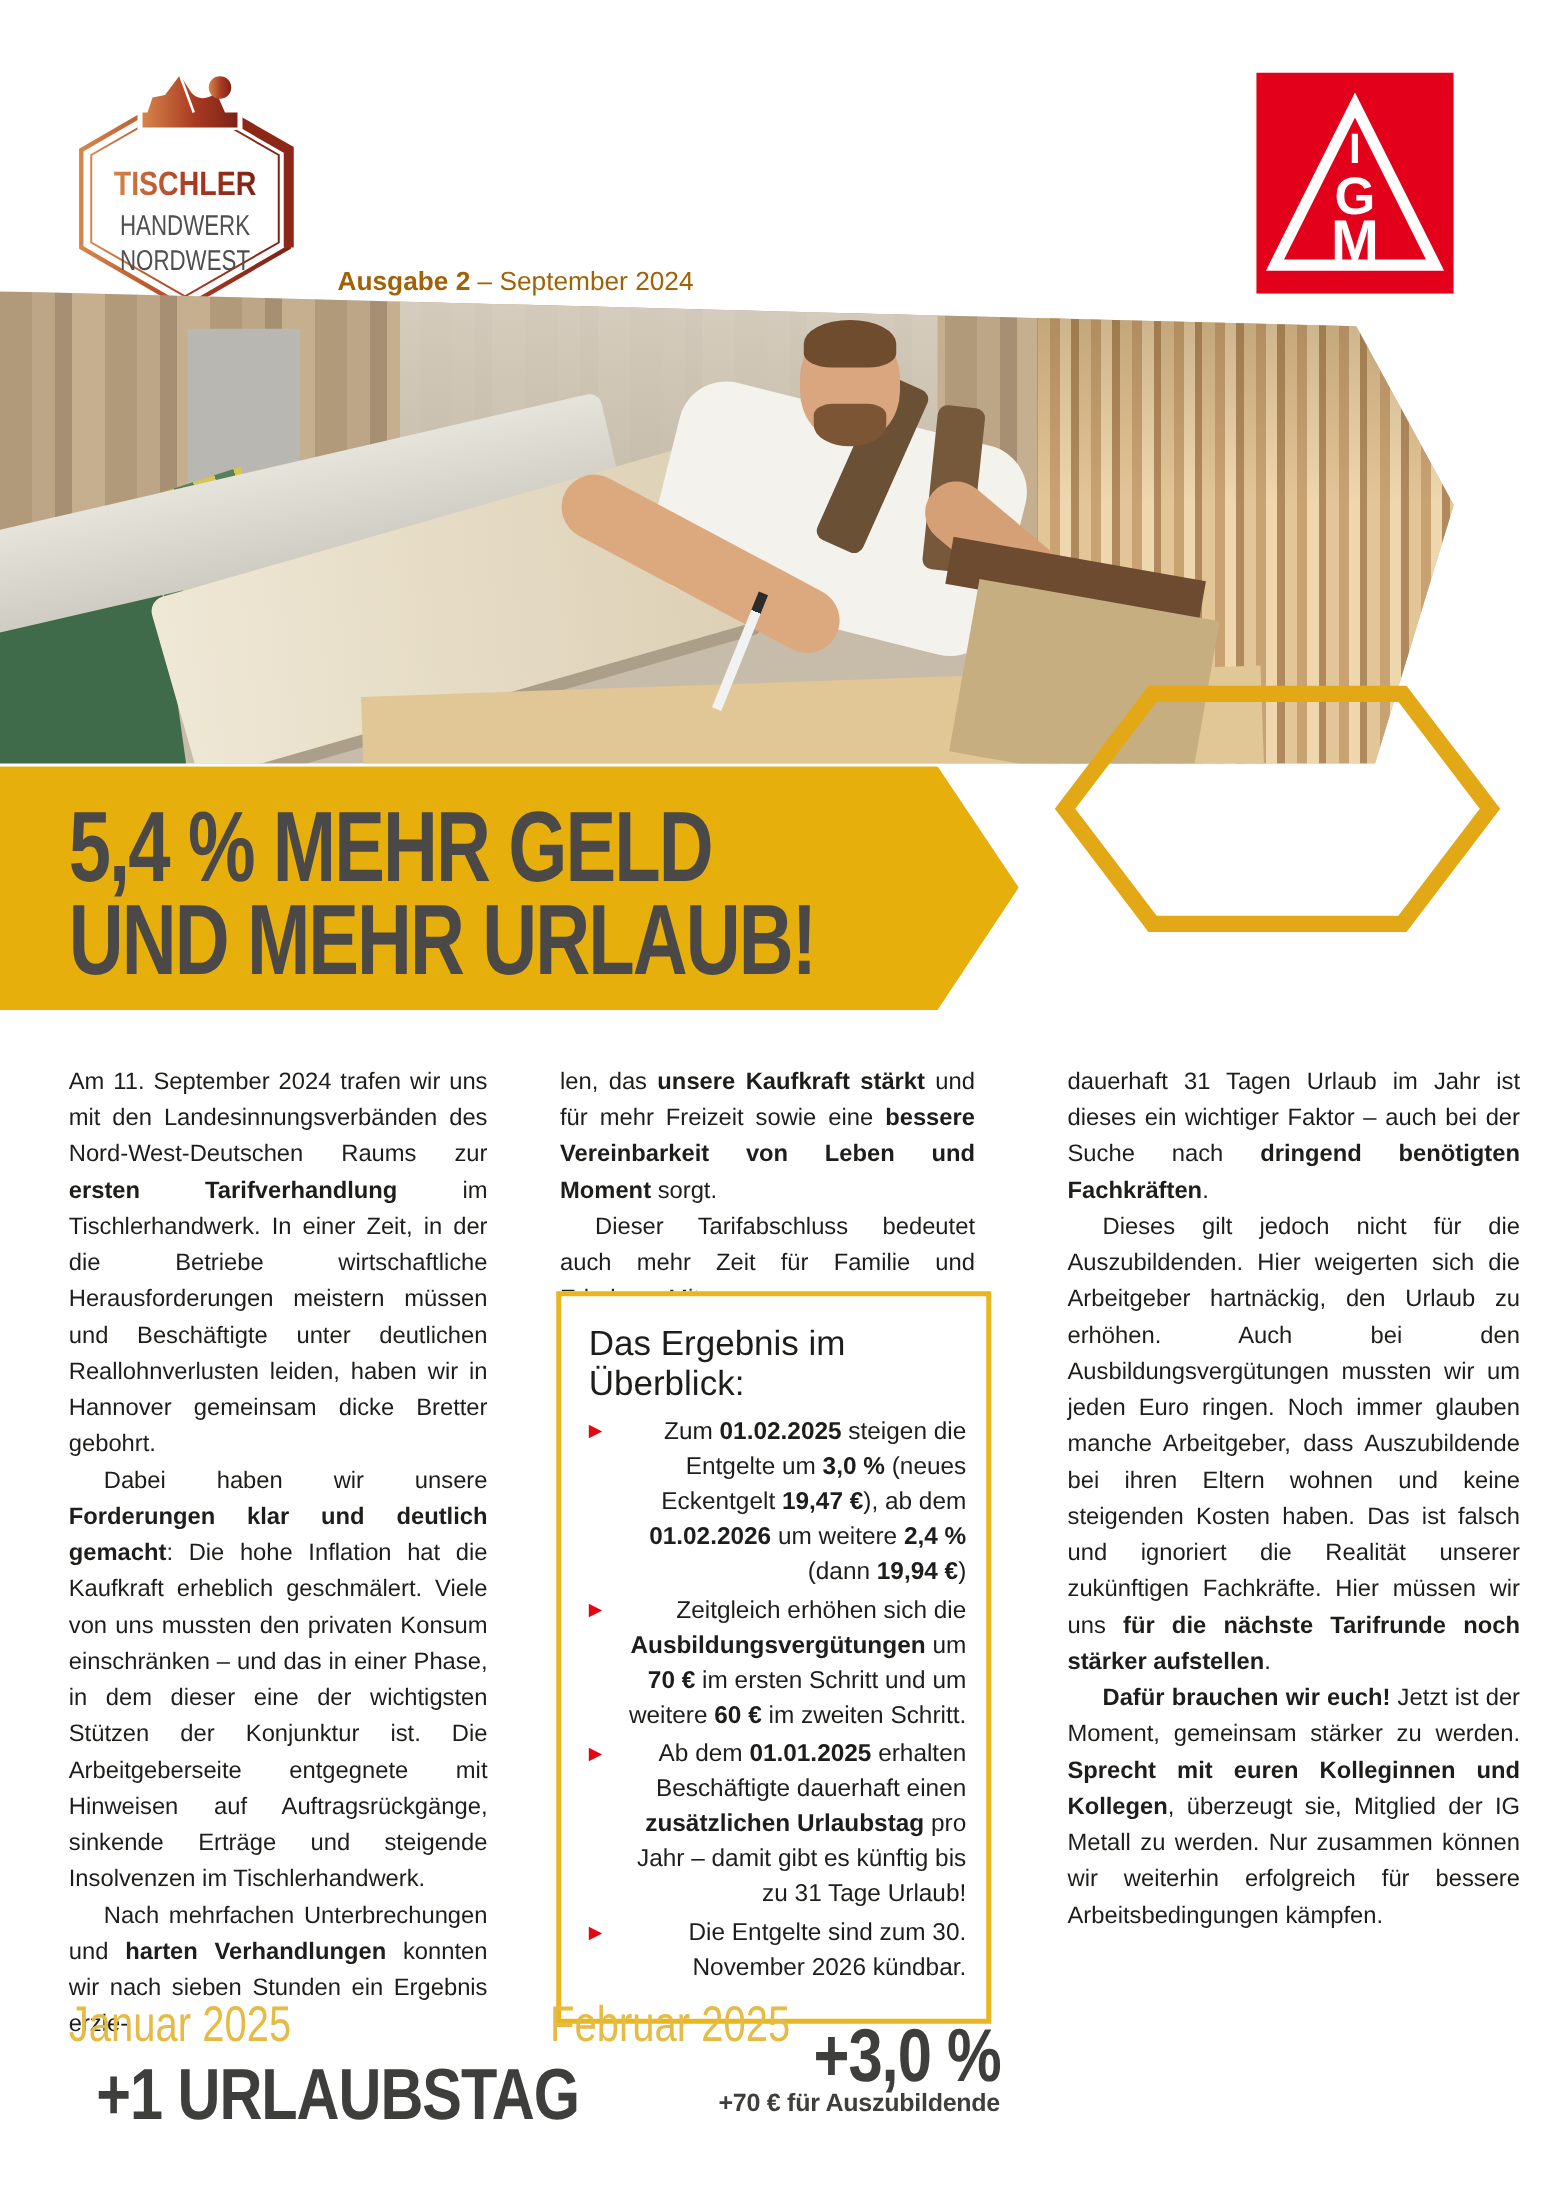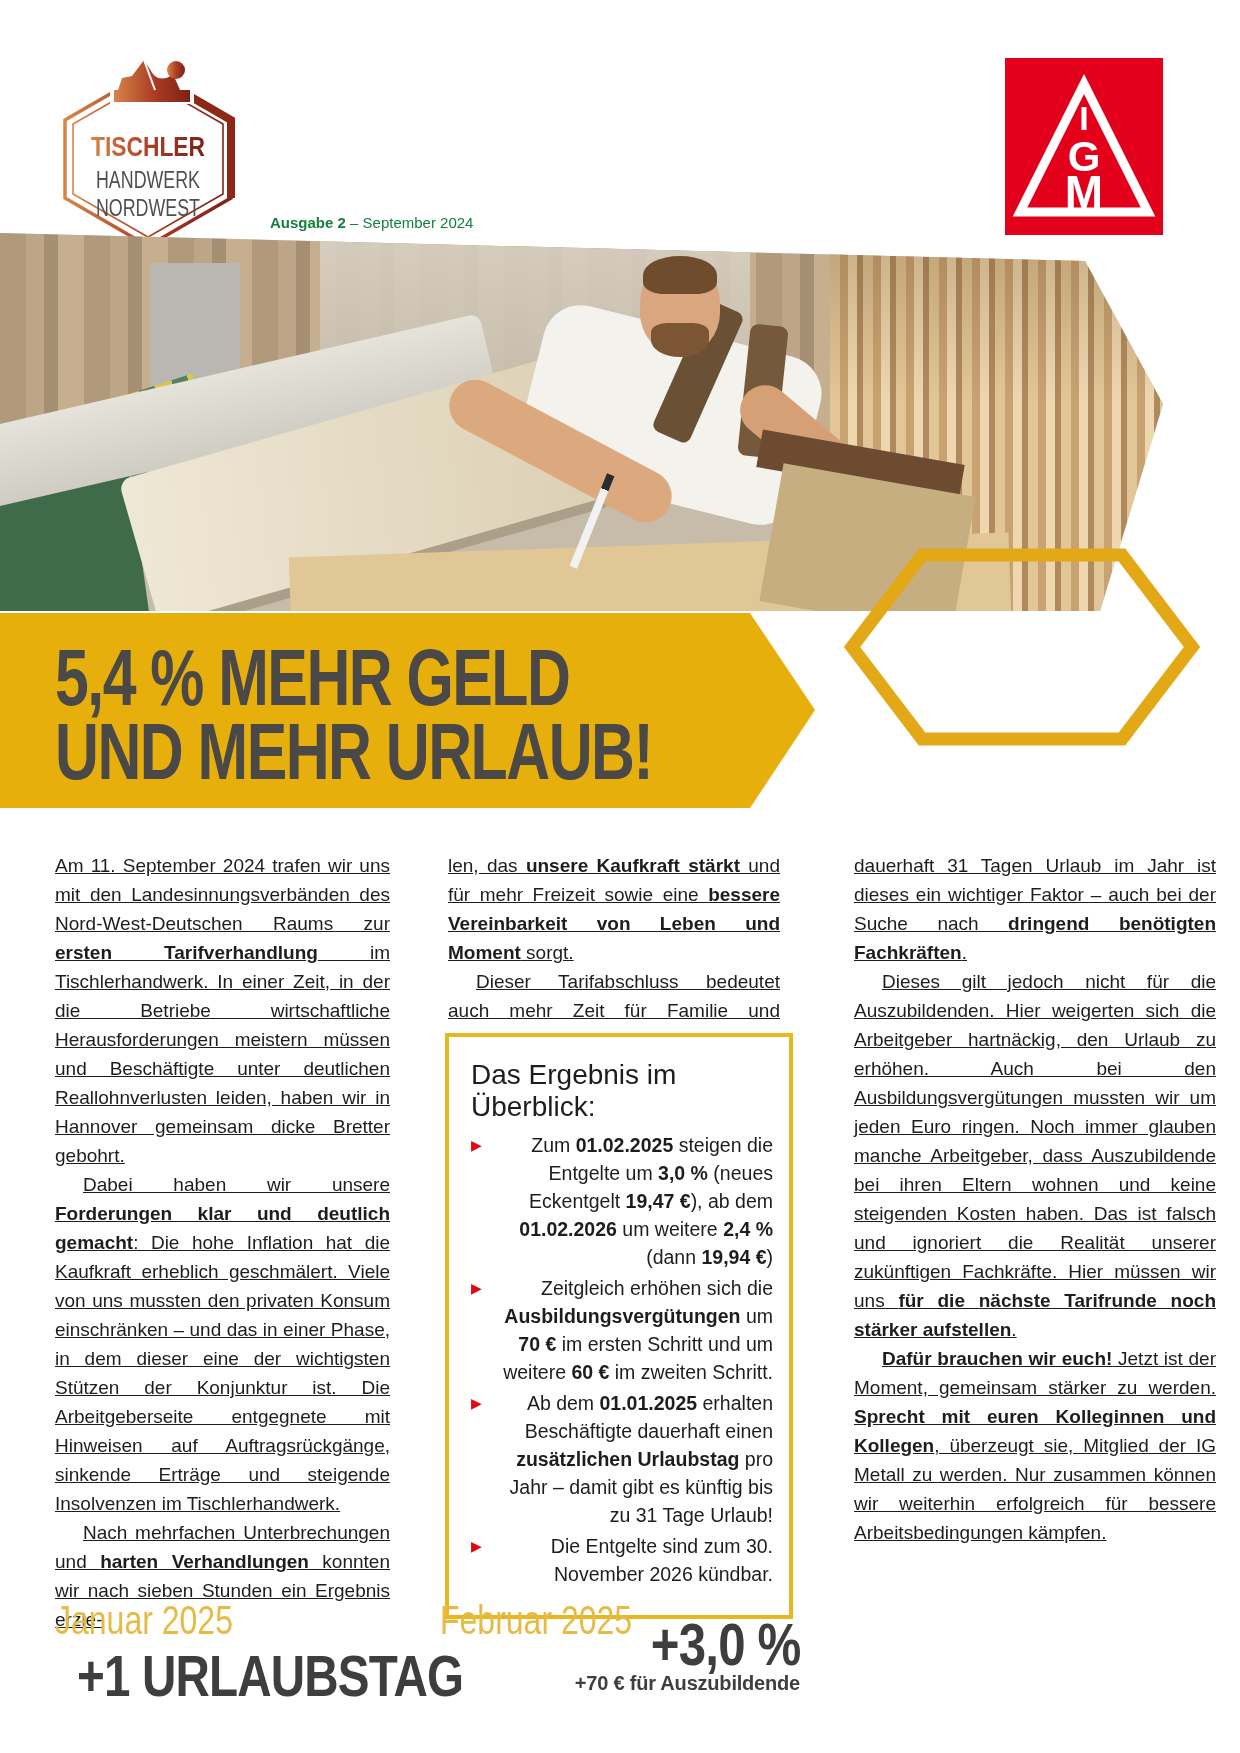--- a/index.html
+++ b/index.html
@@ -6,21 +6,21 @@
     --accent:#E7AF0C; --gold-text:#E5BB45; --red:#E30613; --brand-red:#E2001A;
     --ink:#1D1D1B; --headline:#4A4948; --box-border:#E8B71F; --num:#3E3E3D;
   }
   *{margin:0;padding:0;box-sizing:border-box;}
   html,body{background:#fff;}
   body{width:1240px;font-family:"Liberation Sans",sans-serif;color:var(--ink);}
   .page{position:relative;width:1240px;height:1753px;background:#fff;overflow:hidden;}
 
   
   .logo-svg{position:absolute;left:52px;top:50px;width:192px;height:208px;}
-  .issue-line{position:absolute;left:270px;top:214px;font-size:15px;color:#15803d;}
+  .issue-line{position:absolute;left:270px;top:214px;font-size:21px;color:#a16207;}
   .issue-line b{font-weight:bold;}
   .igm-svg{position:absolute;left:1005px;top:58px;width:158px;height:177px;}
 
   
   .hero{position:absolute;left:0;top:233px;width:1240px;height:378px;background:#c7bcaa;
         clip-path:polygon(0 0,1085px 28px,1163px 171px,1100px 378px,0 378px);overflow:hidden;}
   .hero div{position:absolute;}
   .ph-shelves{left:0;top:0;width:860px;height:58%;
      background:repeating-linear-gradient(90deg,#9f7e54 0 26px,#b5946b 26px 44px,#8a6a45 44px 58px,#c4a478 58px 84px);opacity:.55;}
   .ph-wall{left:320px;top:0;width:430px;height:60%;background:linear-gradient(#d8d1c4,#c2b8a6);opacity:.9;}
@@ -57,21 +57,21 @@
   
   .banner{position:absolute;left:0;top:613px;width:815px;height:195px;background:var(--accent);
      clip-path:polygon(0 0,750px 0,815px 97px,750px 195px,0 195px);}
   .banner-headline{position:absolute;left:55px;top:28px;color:var(--headline);
      font-size:80px;font-weight:bold;line-height:74px;letter-spacing:-2px;
      transform:scaleX(.76);transform-origin:left top;white-space:nowrap;}
 
   
   .col{position:absolute;top:851px;font-size:19px;line-height:29px;text-align:justify;
        hyphens:auto;-webkit-hyphens:auto;}
-  .col .para{margin:0;text-decoration:underline;}
+  .col .para{margin:0;}
   .col .para.indent{text-indent:28px;}
   #col-1{left:55px;width:335px;}
   #col-2{left:448px;width:332px;}
   #col-3{left:822px;width:362px;margin-left:32px;}
 
   
   .overview-box{position:absolute;left:445px;top:1033px;width:348px;background:#fff;
      border:4px solid var(--box-border);padding:22px 16px 24px 22px;}
   .box-title{font-size:28px;margin-bottom:8px;}
   .box-item{display:flex;gap:10px;margin-bottom:3px;}

